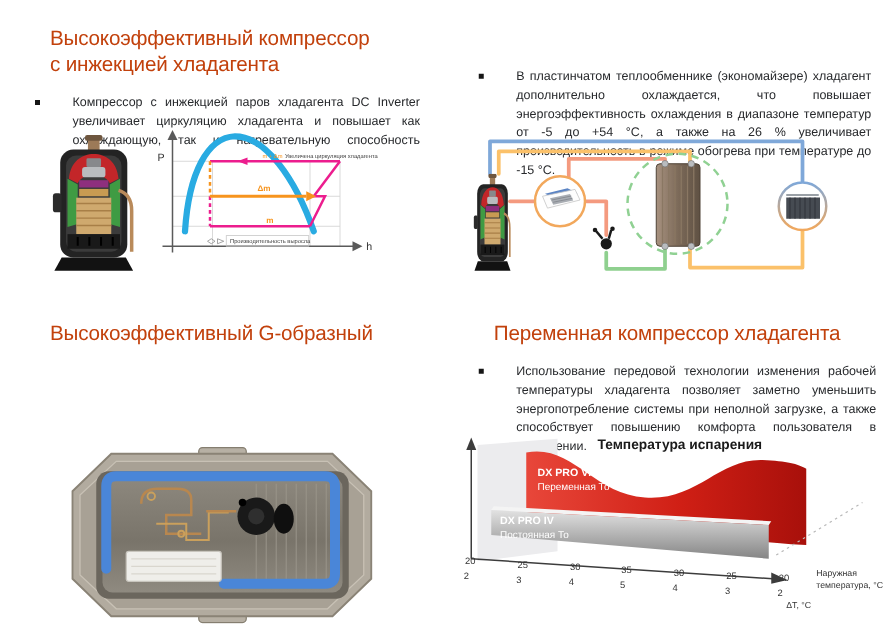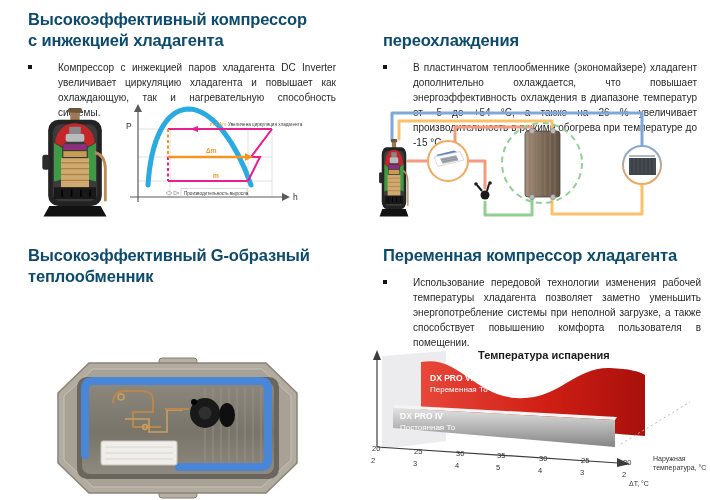--- a/index.html
+++ b/index.html
@@ -4,21 +4,21 @@
 <style>
   html,body{margin:0;padding:0;}
   body{
     width:710px;height:500px;position:relative;overflow:hidden;
     background:#ffffff;
     font-family:"Liberation Sans", sans-serif;
     -webkit-font-smoothing:antialiased;
   }
   .quad{position:absolute;}
   .title{
-    margin:0;font-size:16.5px;font-weight:700;color:#0c4a6e;
+    margin:12px;font-size:16.5px;font-weight:400;color:#c2410c;
     line-height:1.27;letter-spacing:-0.15px;
   }
   .bullet{display:flex;gap:26px;margin-top:9px;padding-right:4px;}
   .marker{width:4px;height:4px;background:#161616;margin-top:5px;flex:none;}
   .btxt{margin:0;font-size:10px;line-height:1.5;color:#27292c;text-align:justify;}
   svg{display:block;position:absolute;}
   svg text{font-family:"Liberation Sans", sans-serif;}
   #q1{left:28px;top:9px;width:312px;}
   #q2{left:383px;top:9px;width:318px;}
   #q3{left:28px;top:245px;width:312px;}
@@ -119,21 +119,20 @@
   <g>
     <path d="M48,93 l3,-2 3,2 -3,2 Z M56,91 l5,2 -5,2 Z" fill="none" stroke="#888" stroke-width="0.6"></path>
     <rect x="63" y="88.5" width="66" height="8.5" fill="none" stroke="#c4c4c4" stroke-width="0.6"></rect>
     <text x="66" y="94.8" font-size="4.6" fill="#3a3a3a">Производительность выросла</text>
   </g>
 </svg>
 
 <section id="q2" class="quad">
   <h2 class="title">
     <br>
-    <span>переохлаждения</span>
   </h2>
   <div class="bullet">
     <span class="marker"></span>
     <p class="btxt">В пластинчатом теплообменнике (экономайзере) хладагент дополнительно охлаждается, что повышает энергоэффективность охлаждения в диапазоне температур от -5 до +54 °C, а также на 26 % увеличивает производительность в режиме обогрева при температуре до -15 °C.</p>
   </div>
 </section>
 
 <svg style="left:376px;top:103px" width="332" height="130" viewBox="0 0 332 130">
   <defs>
     <linearGradient id="hxgrad" x1="0" y1="0" x2="1" y2="0">
@@ -204,21 +203,20 @@
         <line x1="268" y1="55" x2="268" y2="72"></line>
       <line x1="272" y1="55" x2="272" y2="72"></line>
         <line x1="276" y1="55" x2="276" y2="72"></line>
     </g>
   </g>
 </svg>
 
 <section id="q3" class="quad">
   <h2 class="title">
     <span>Высокоэффективный G-образный</span><br>
-    <span>теплообменник</span>
   </h2>
 </section>
 
 <svg style="left:55px;top:357px" width="248" height="142" viewBox="0 0 248 142">
   <defs>
     <linearGradient id="cavg" x1="0" y1="0" x2="0" y2="1">
       <stop offset="0" stop-color="#8d887e"></stop>
         <stop offset="0.55" stop-color="#79746a"></stop>
         <stop offset="1" stop-color="#8f8a80"></stop>
     </linearGradient>

